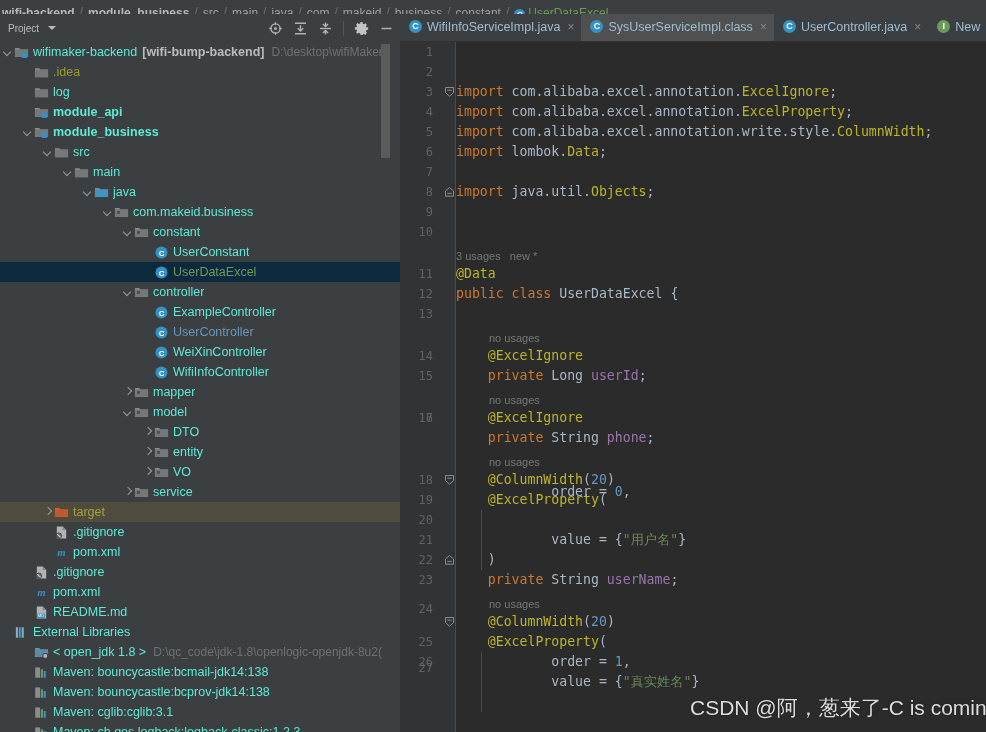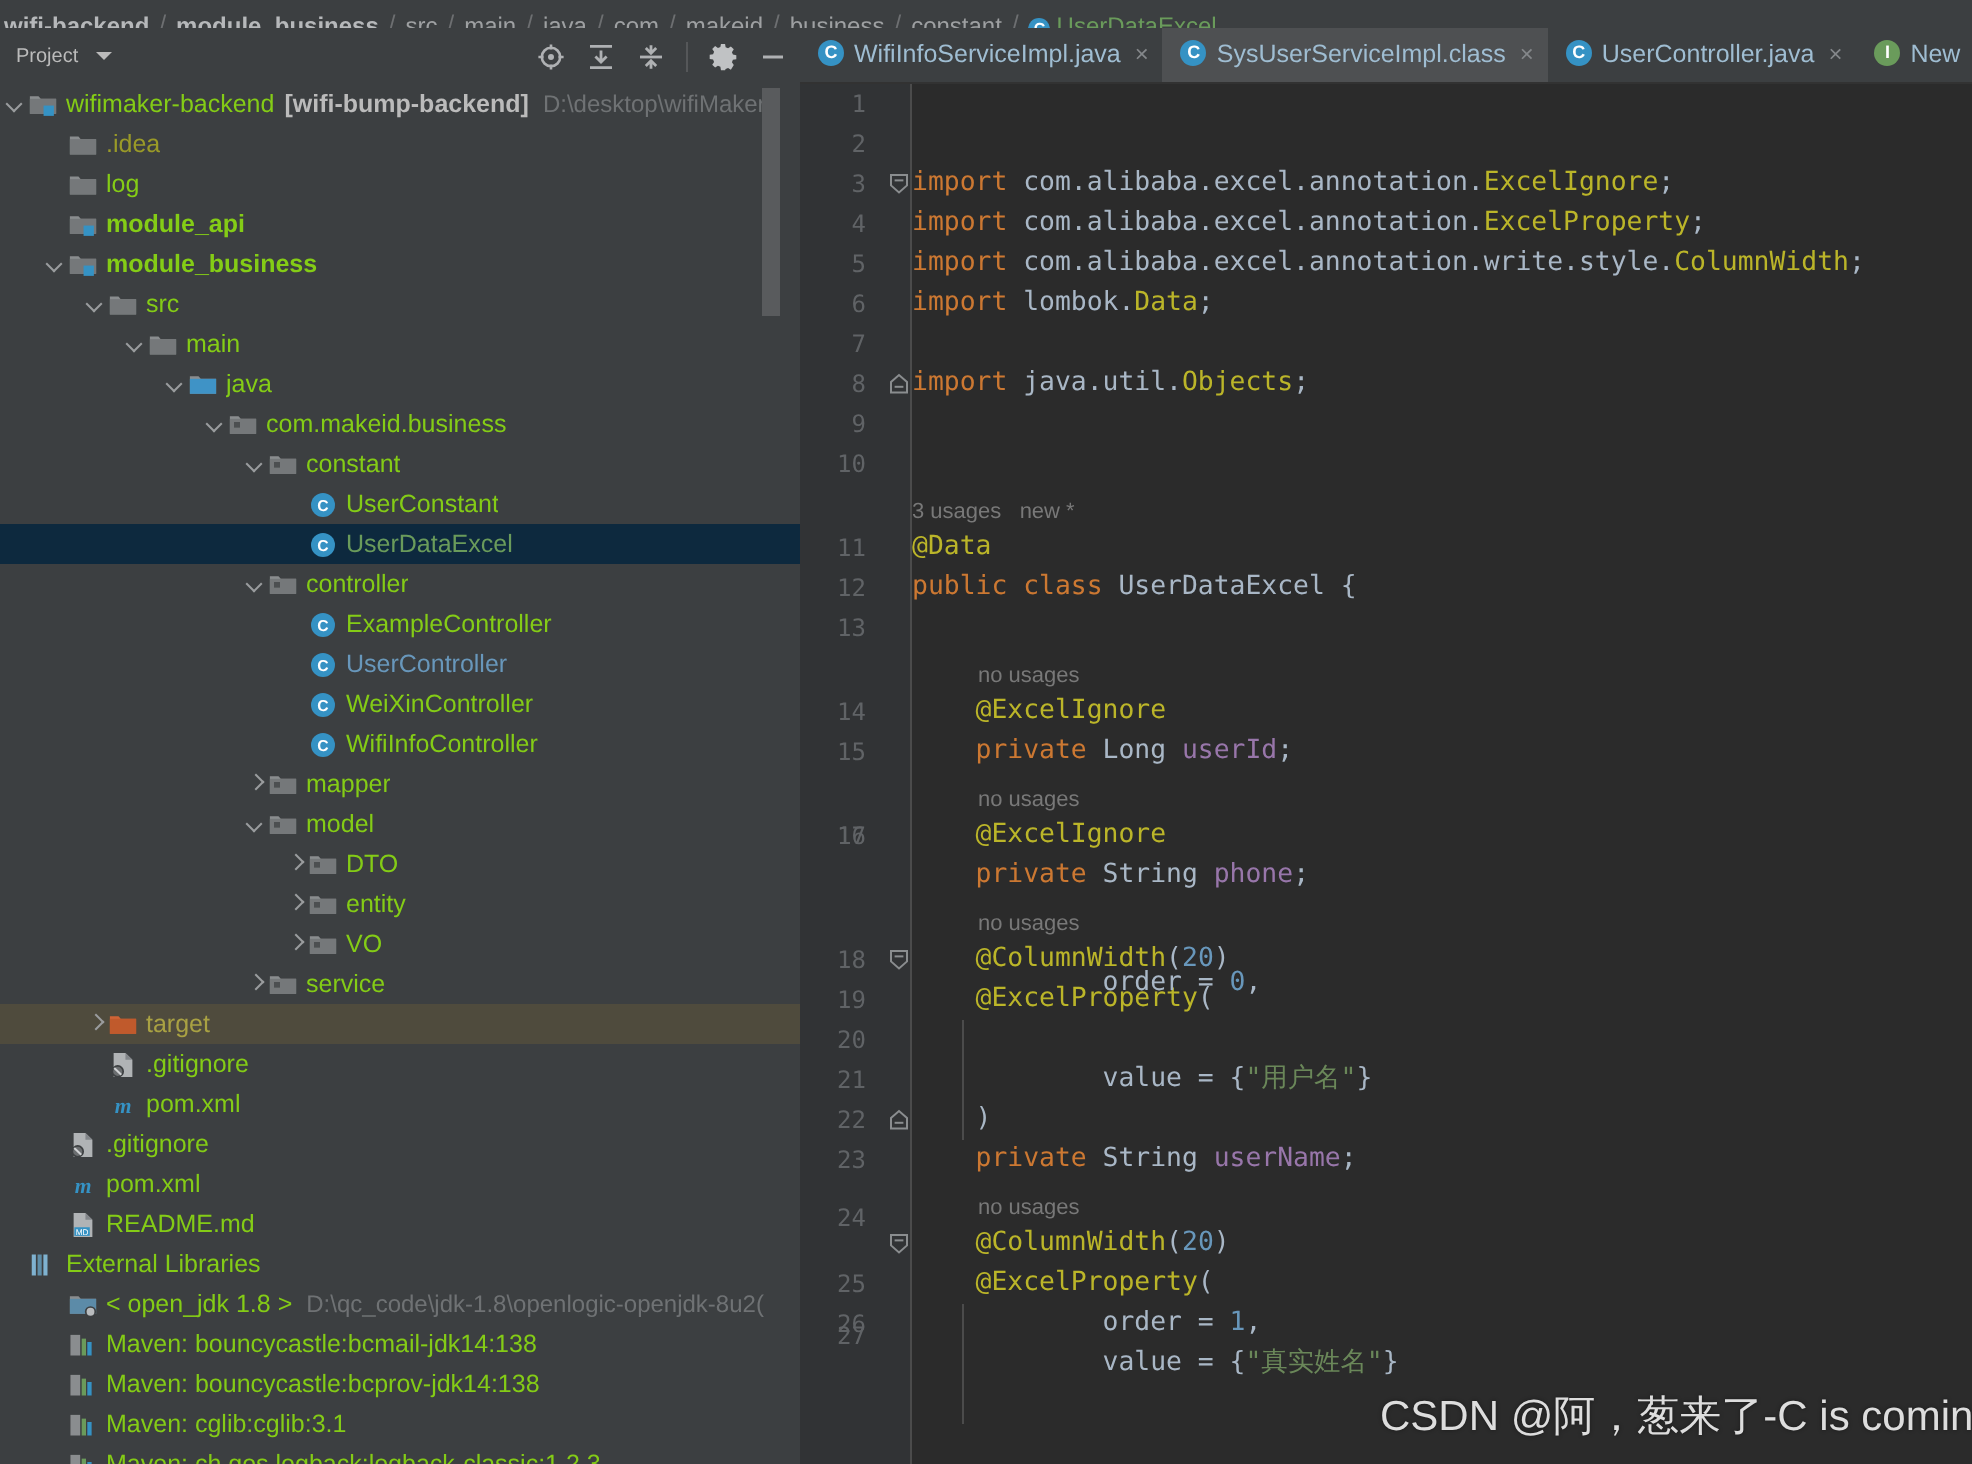--- a/index.html
+++ b/index.html
@@ -92,21 +92,21 @@
   }
   .ico{width:15px;height:15px;flex:none;margin-right:4px;position:relative;}
   .ico svg{display:block;}
   .txt{overflow:hidden;text-overflow:clip;}
   .txt.bold{font-weight:bold;}
   .sub{color:#6f7274;margin-left:7px;font-size:12px;}
   .c-green{color:#6a9b5b;}
   .c-blue{color:#6897bb;}
   .c-olive{color:#9a9a28;}
   .c-orange-txt{color:#a9a143;}
-  .c-gray{color:#84cc16;}
+  .c-gray{color:#5eead4;}
 
   
   .tree-scroll{
     position:absolute;left:381px;top:44px;width:9px;height:114px;
     background:#595b5d;border-radius:0;
   }
 
   
   .editor{
     position:absolute;left:400px;top:42px;width:586px;height:690px;

